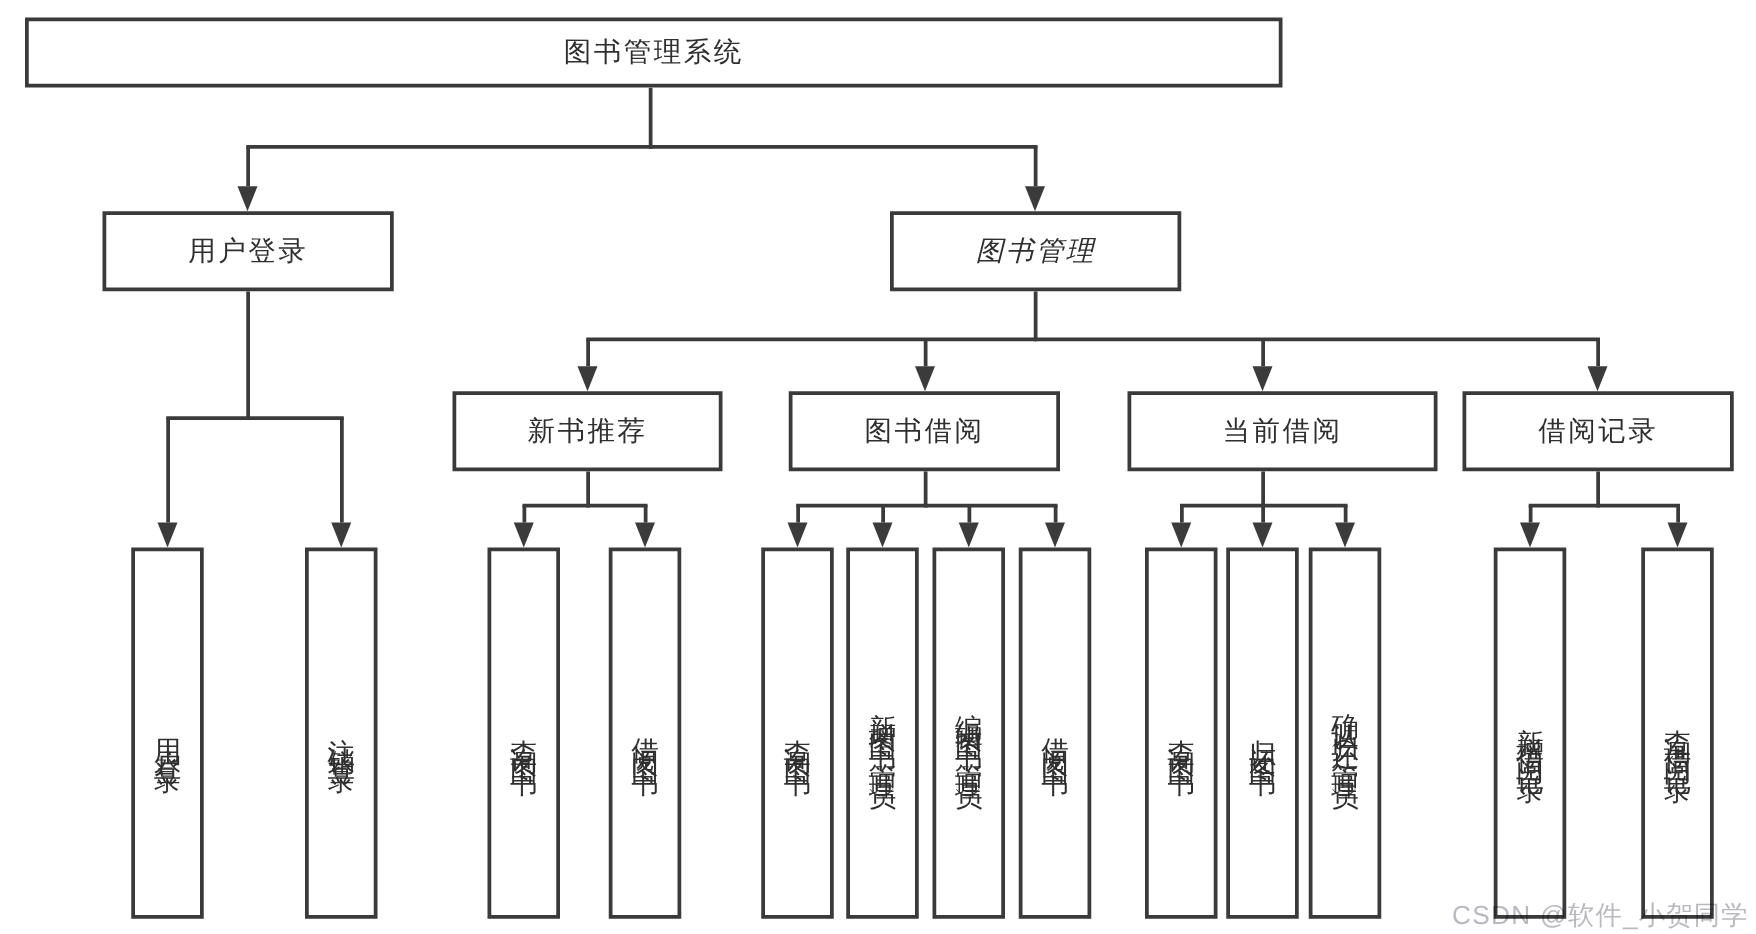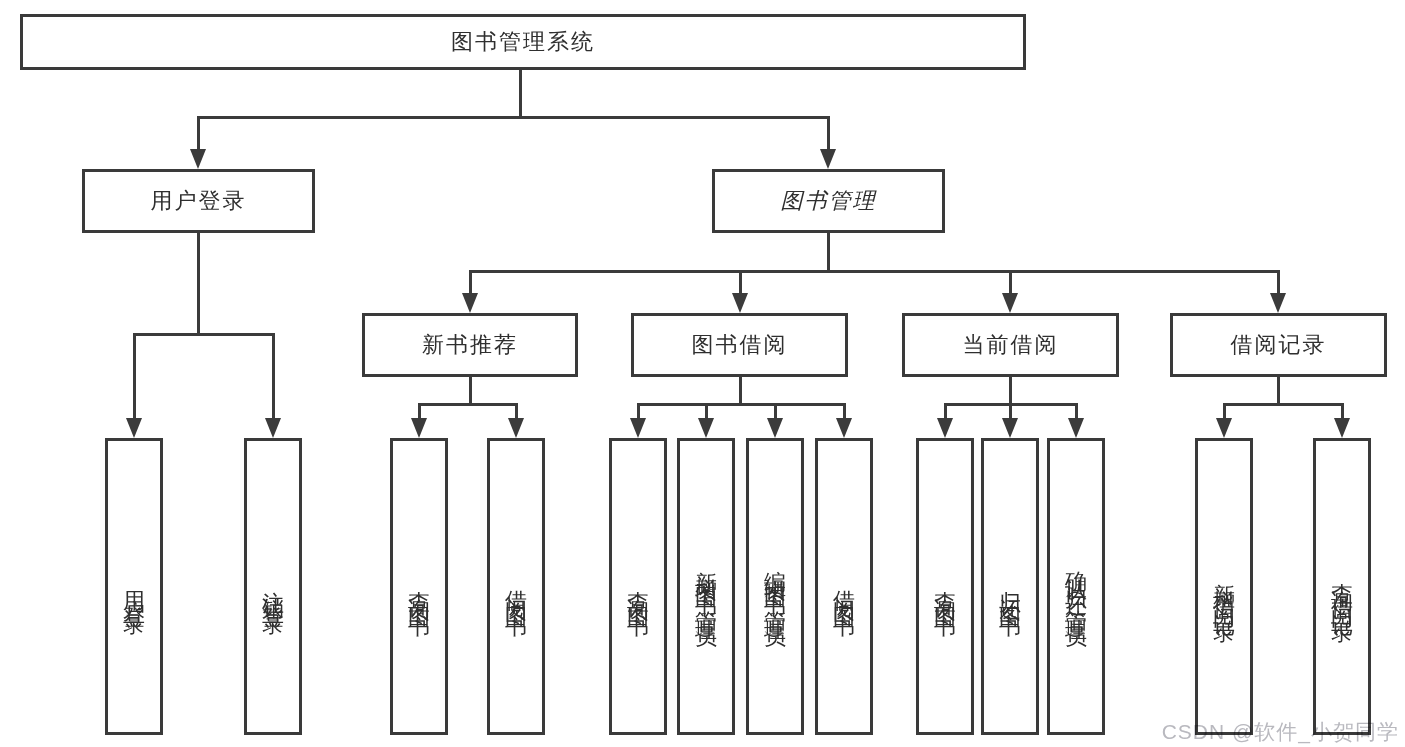--- a/index.html
+++ b/index.html
@@ -63,21 +63,21 @@
 
 <div id="stage">
 
   <div class="box" style="left:20px; top:14px; width:1006px; height:56px;">图书管理系统</div>
 
   <div class="box" style="left:82px; top:169px; width:233px; height:64px;">用户登录</div>
   <div class="box" style="left:712px; top:169px; width:233px; height:64px;font-style:italic;">图书管理</div>
 
   <div class="box" style="left:631px; top:313px; width:217px; height:64px;">图书借阅</div>
   <div class="box" style="left:362px; top:313px; width:216px; height:64px;">新书推荐</div>
-  <div class="box" style="left:902px; top:313px; width:217px; height:64px;">当前借阅</div>
+  <div class="box" style="left:902px; top:313px; width:248px; height:64px;">当前借阅</div>
   <div class="box" style="left:1170px; top:313px; width:217px; height:64px;">借阅记录</div>
 
   <div class="box vbox" style="left:105px; top:438px; width:58px; height:297px;">用户登录</div>
   <div class="box vbox" style="left:244px; top:438px; width:58px; height:297px;">注销登录</div>
 
   <div class="box vbox" style="left:390px; top:438px; width:58px; height:297px;">查询图书</div>
   <div class="box vbox" style="left:487px; top:438px; width:58px; height:297px;">借阅图书</div>
 
   <div class="box vbox" style="left:609px; top:438px; width:58px; height:297px;">查询图书</div>
   <div class="box vbox" style="left:677px; top:438px; width:58px; height:297px;">新增图书（管理员）</div>

